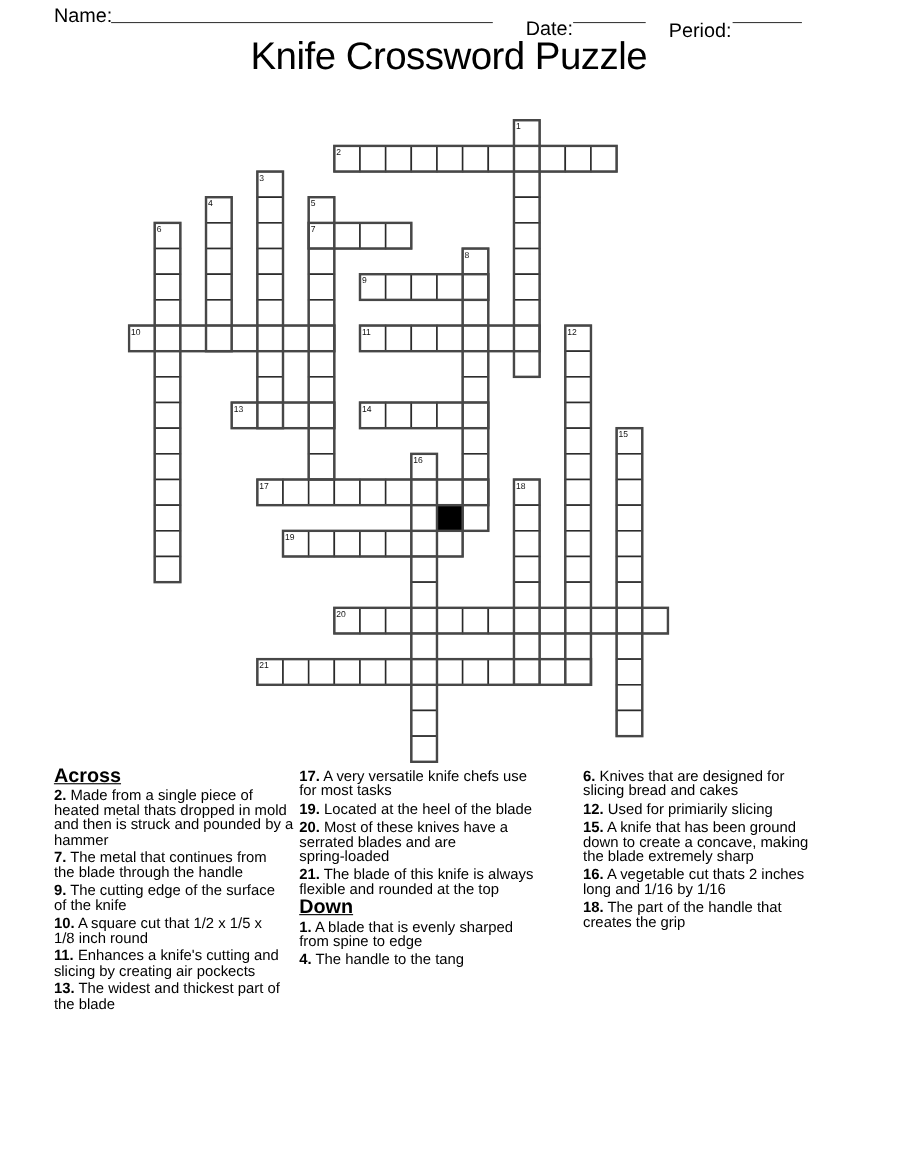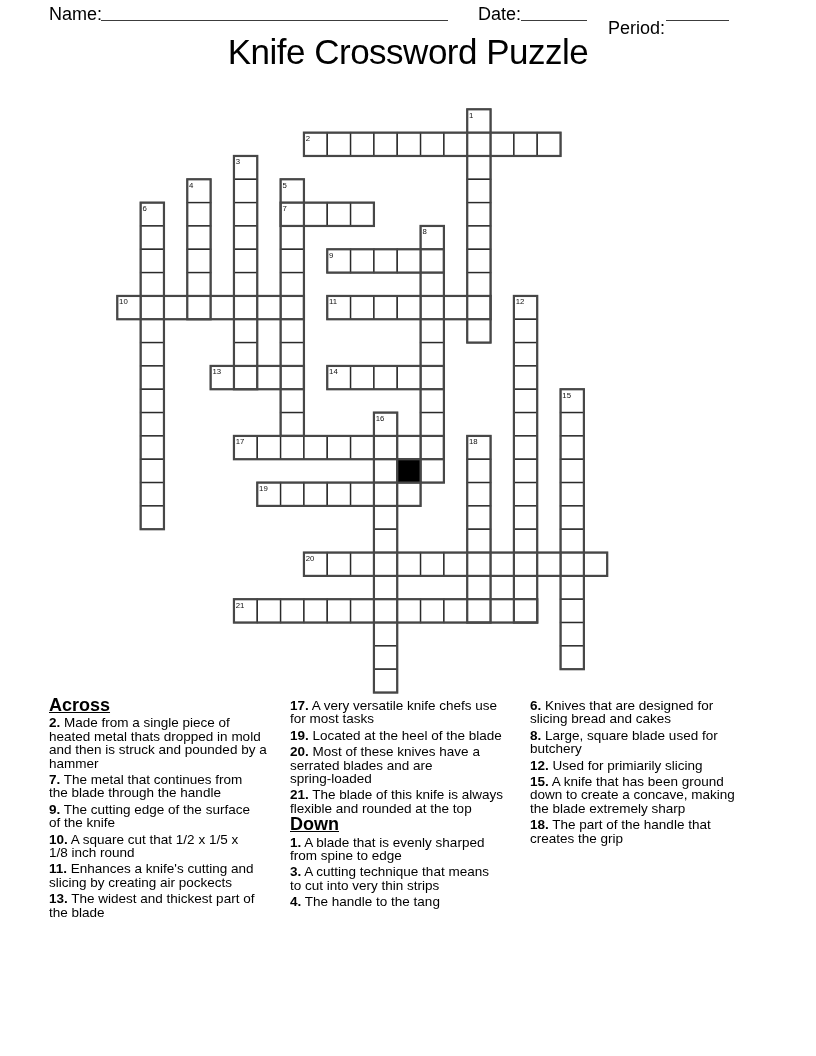--- a/index.html
+++ b/index.html
@@ -20,21 +20,21 @@
   p.clue{margin:0 0 3px 0}
   .clue-num{font-weight:bold}
   .clue-text{white-space:pre-line}
 </style>
 </head>
 <body>
 
 <div>
   <span class="abs hdr-label" style="left:49px;top:4px">Name:</span>
   <span class="abs hdr-line" style="left:101px;top:4px;width:347px"></span>
-  <span class="abs hdr-label" style="left:478px;top:4px">Date:</span>
+  <span class="abs hdr-label" style="left:478px;top:16px">Date:</span>
   <span class="abs hdr-line" style="left:521px;top:4px;width:66px"></span>
   <span class="abs hdr-label" style="left:608px;top:18px">Period:</span>
   <span class="abs hdr-line" style="left:666px;top:4px;width:63px"></span>
 </div>
 
 <div id="page-title" class="abs">Knife Crossword Puzzle</div>
 
 <svg id="grid-svg" xmlns="http://www.w3.org/2000/svg" width="492.53" height="585.85" viewBox="0 0 492.53 585.85">
     <rect x="351.25" y="1.30" width="23.33" height="23.33" fill="#ffffff" stroke="#2a2a2a" stroke-width="1.4"></rect>
     <rect x="351.25" y="24.63" width="23.33" height="23.33" fill="#ffffff" stroke="#2a2a2a" stroke-width="1.4"></rect>
@@ -264,41 +264,39 @@
 the blade through the handle</span></p>
       <p class="clue"><span class="clue-num">9.</span> <span class="clue-text">The cutting edge of the surface
 of the knife</span></p>
       <p class="clue"><span class="clue-num">10.</span> <span class="clue-text">A square cut that 1/2 x 1/5 x
 1/8 inch round</span></p>
       <p class="clue"><span class="clue-num">11.</span> <span class="clue-text">Enhances a knife's cutting and
 slicing by creating air pockects</span></p>
       <p class="clue"><span class="clue-num">13.</span> <span class="clue-text">The widest and thickest part of
 the blade</span></p>
     </div>
-  <div class="clue-col" style="left:290px;width:243px">
+  <div class="clue-col" style="left:272px;width:243px">
       <p class="clue"><span class="clue-num">17.</span> <span class="clue-text">A very versatile knife chefs use
 for most tasks</span></p>
       <p class="clue"><span class="clue-num">19.</span> <span class="clue-text">Located at the heel of the blade</span></p>
       <p class="clue"><span class="clue-num">20.</span> <span class="clue-text">Most of these knives have a
 serrated blades and are
 spring-loaded</span></p>
       <p class="clue"><span class="clue-num">21.</span> <span class="clue-text">The blade of this knife is always
 flexible and rounded at the top</span></p>
       <div class="clue-head">Down</div>
       <p class="clue"><span class="clue-num">1.</span> <span class="clue-text">A blade that is evenly sharped
 from spine to edge</span></p>
-      <p class="clue"><span class="clue-num">3.</span> <span class="clue-text">A cutting technique that means
-to cut into very thin strips</span></p>
       <p class="clue"><span class="clue-num">4.</span> <span class="clue-text">The handle to the tang</span></p>
     </div>
   <div class="clue-col" style="left:530px;width:246px">
       <p class="clue"><span class="clue-num">6.</span> <span class="clue-text">Knives that are designed for
 slicing bread and cakes</span></p>
-      <p class="clue"><span class="clue-num">8.</span> <span class="clue-text">Large, square blade used for
-butchery</span></p>
       <p class="clue"><span class="clue-num">12.</span> <span class="clue-text">Used for primiarily slicing</span></p>
       <p class="clue"><span class="clue-num">15.</span> <span class="clue-text">A knife that has been ground
 down to create a concave, making
 the blade extremely sharp</span></p>
+      <p class="clue"><span class="clue-num">16.</span> <span class="clue-text">A vegetable cut thats 2 inches
+long and 1/16 by 1/16</span></p>
       <p class="clue"><span class="clue-num">18.</span> <span class="clue-text">The part of the handle that
 creates the grip</span></p>
     </div>
 </div>
 
 </body></html>

